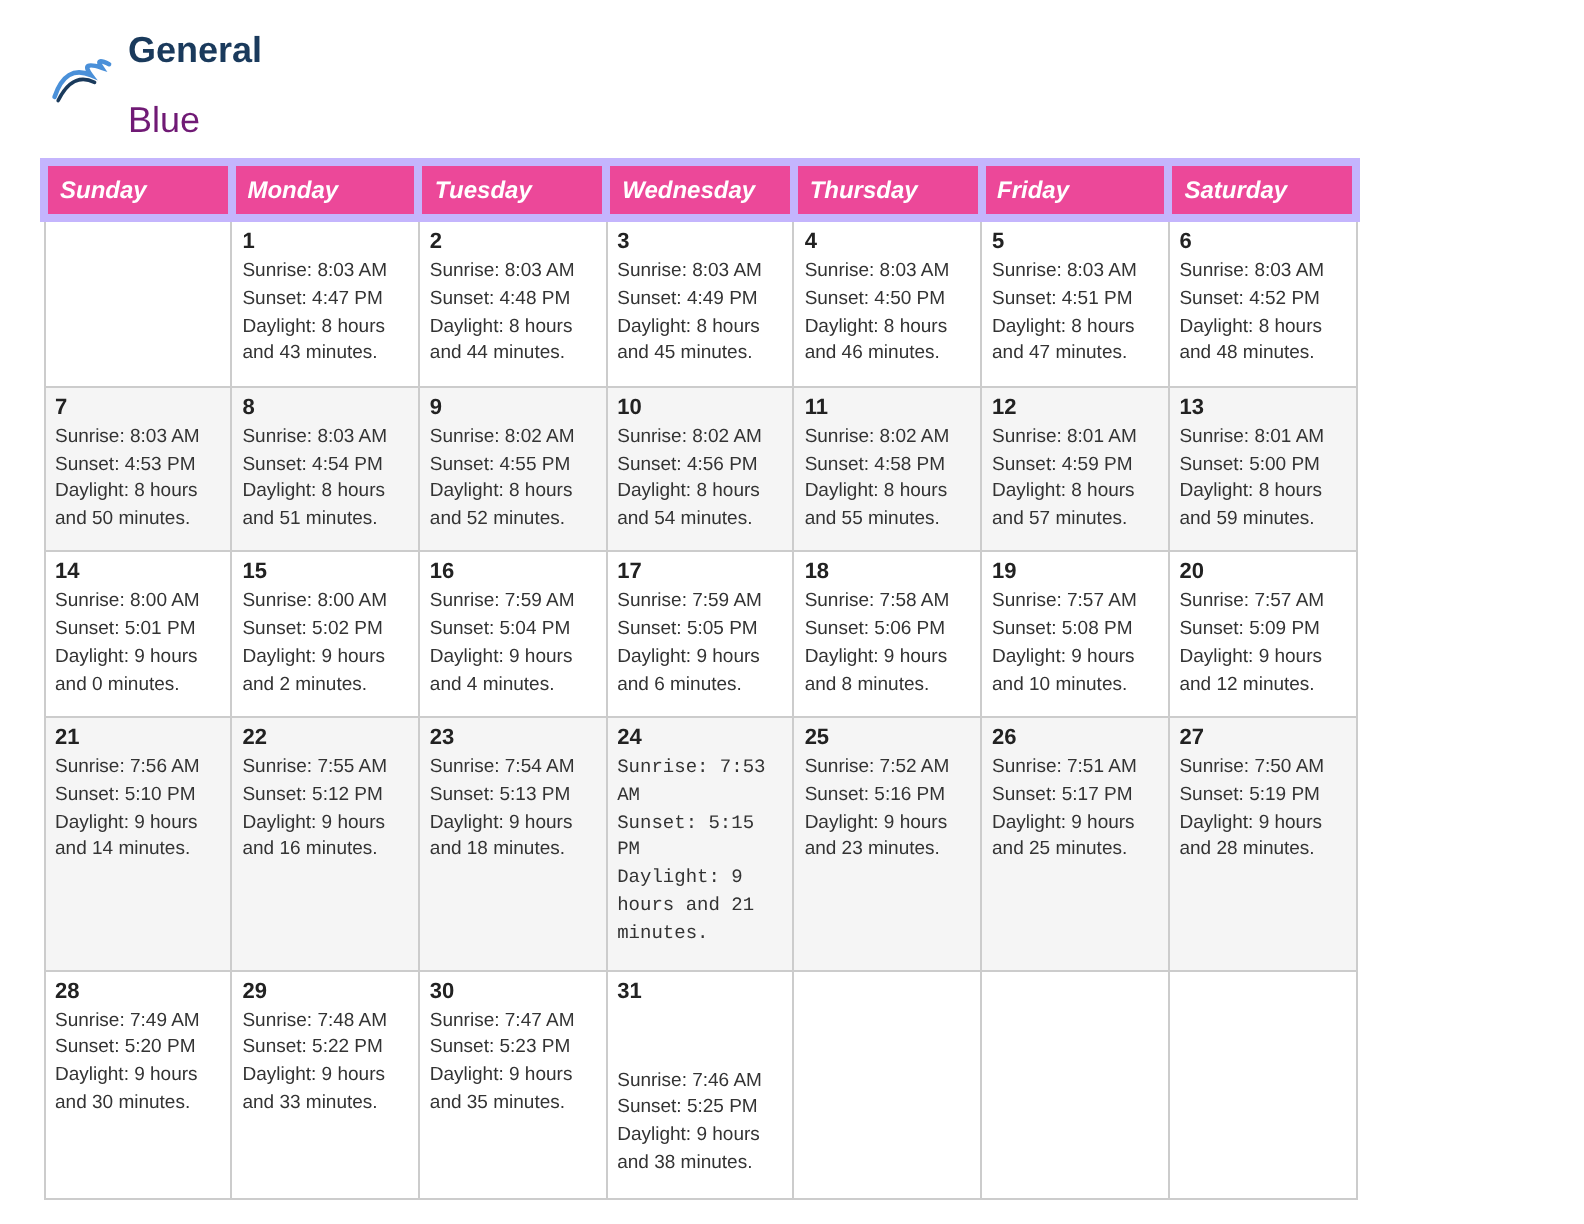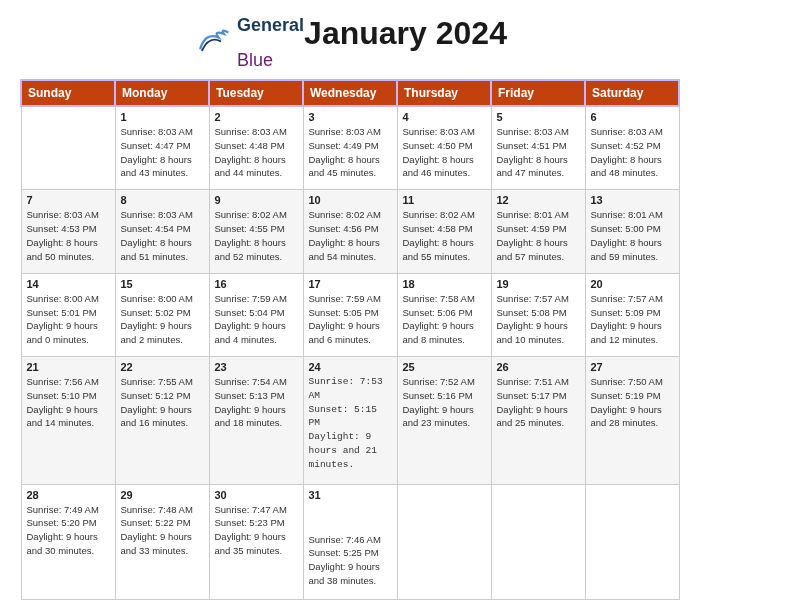--- a/index.html
+++ b/index.html
@@ -9,21 +9,20 @@
       font-family: Arial, sans-serif;
       background: #fff;
       overflow: hidden;
     }
     .page {
       width: 700px;
       height: 612px;
       padding: 16px 20px 12px 20px;
       display: flex;
       flex-direction: column;
-      align-items: center;
     }
     .header {
       display: flex;
       justify-content: space-between;
       align-items: flex-start;
       margin-bottom: 10px;
     }
     .title-area {
       text-align: right;
     }
@@ -36,27 +35,28 @@
     .subtitle {
       font-size: 14px;
       color: #555;
     }
     .calendar-table {
       width: 100%;
       border-collapse: collapse;
       flex: 1;
     }
     .calendar-table th {
-      background-color: #c2410c;
+      background-color: #ec4899;
       color: #fff;
       font-size: 12px;
       font-weight: bold;
       padding: 5px 6px;
       text-align: left;
-      border: 2px solid #c4b5fd;
+      border: 4px solid #c4b5fd;
+      font-style: italic;
     }
     .calendar-table td {
       border: 1px solid #ccc;
       vertical-align: top;
       padding: 4px 5px;
       font-size: 9.5px;
       color: #333;
       width: calc(100% / 7);
       height: 78px;
     }
@@ -116,21 +116,20 @@
       <svg class="logo-icon" viewBox="0 0 44 44" xmlns="http://www.w3.org/2000/svg">
         <path d="M8 28 Q14 10 28 16 Q22 8 34 12 Q30 6 38 10" stroke="#4a90d9" stroke-width="2.5" fill="none" stroke-linecap="round"></path>
         <path d="M10 30 Q18 14 30 20" stroke="#1a3a5c" stroke-width="2" fill="none" stroke-linecap="round"></path>
       </svg>
       <div class="logo-words">
         <span class="logo-general">General</span>
         <span class="logo-blue">Blue</span>
       </div>
     </div>
     <div class="title-area">
-      <div class="main-title">January 2024</div>
     </div>
   </div>
 
   <table class="calendar-table">
     <thead>
       <tr>
         <th>Sunday</th>
         <th>Monday</th>
         <th>Tuesday</th>
         <th>Wednesday</th>

